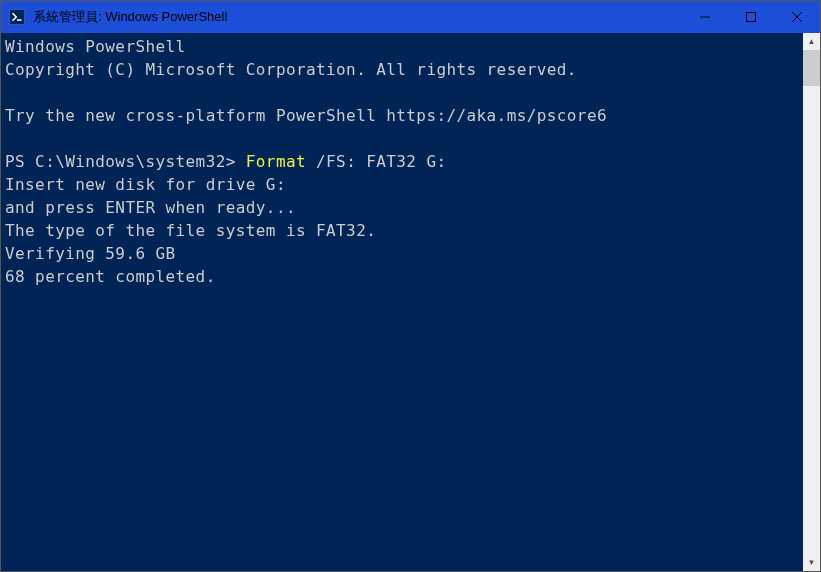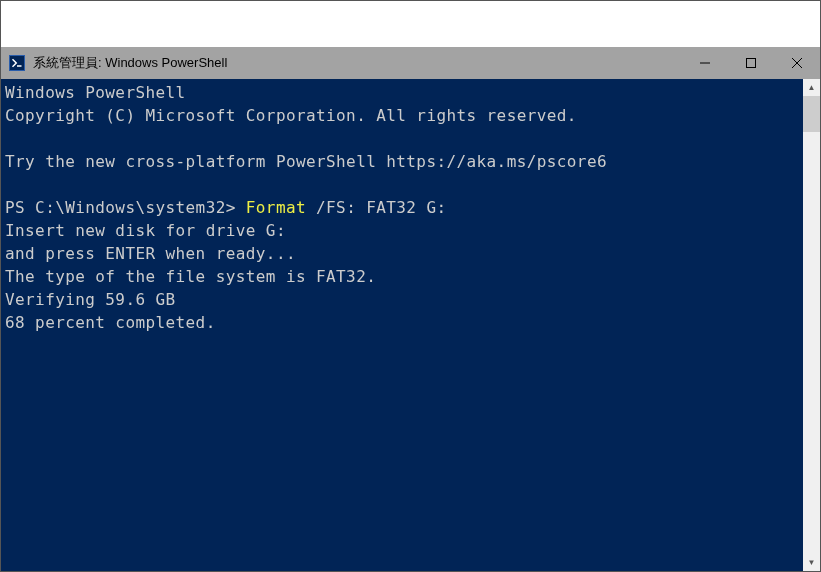--- a/index.html
+++ b/index.html
@@ -17,26 +17,25 @@
     .window {
       width: 821px;
       height: 572px;
       border: 1px solid #555;
       display: flex;
       flex-direction: column;
       background: #fff;
     }
     .titlebar {
       height: 32px;
-      background: #a3a3a3;
+      background: #1d4ed8;
       display: flex;
       align-items: center;
       padding-left: 8px;
       flex-shrink: 0;
-      margin-top: 46px;
     }
     .titlebar-icon {
       width: 16px;
       height: 16px;
       background: #012456;
       border: 1px solid #2a5daa;
       display: flex;
       align-items: center;
       justify-content: center;
       margin-right: 8px;

